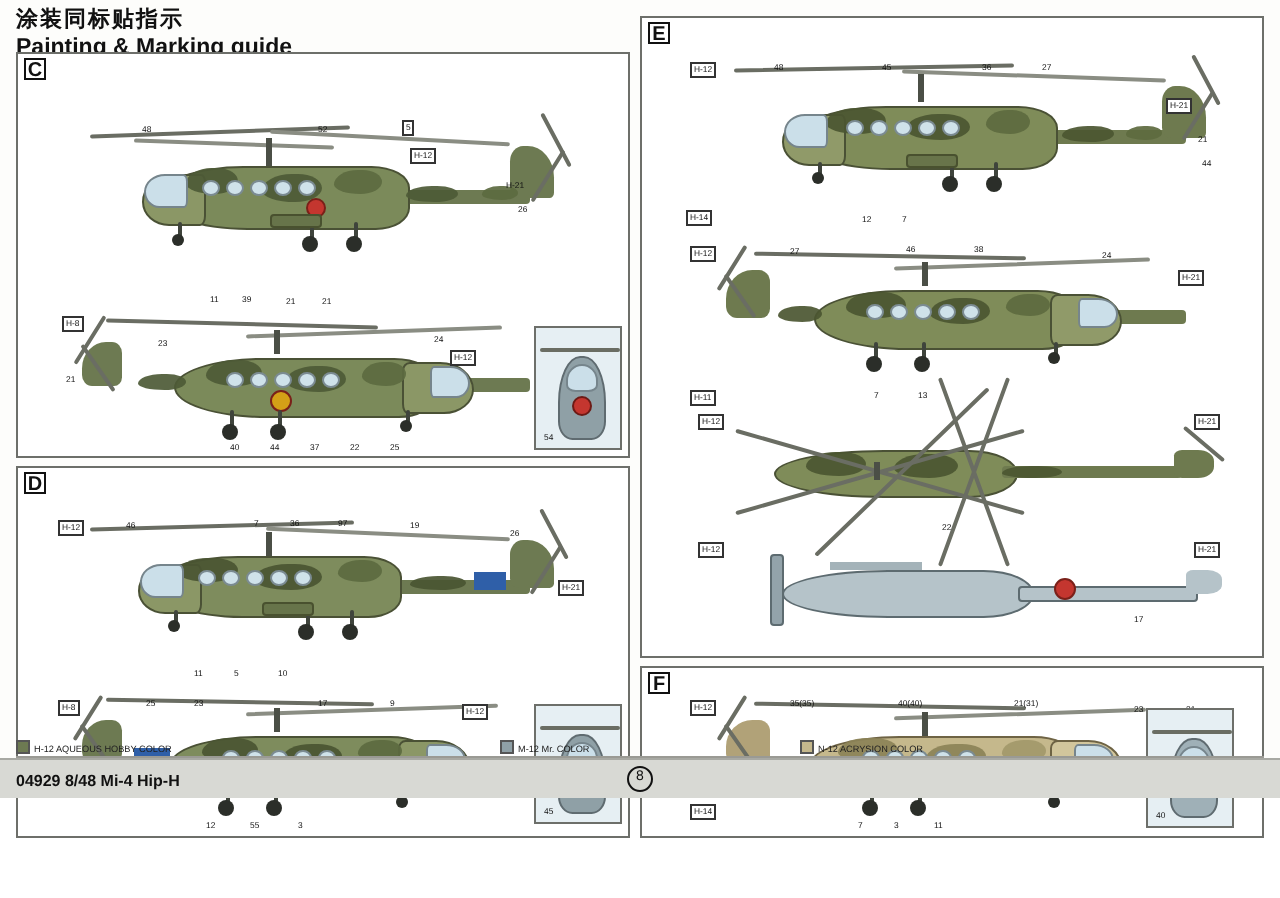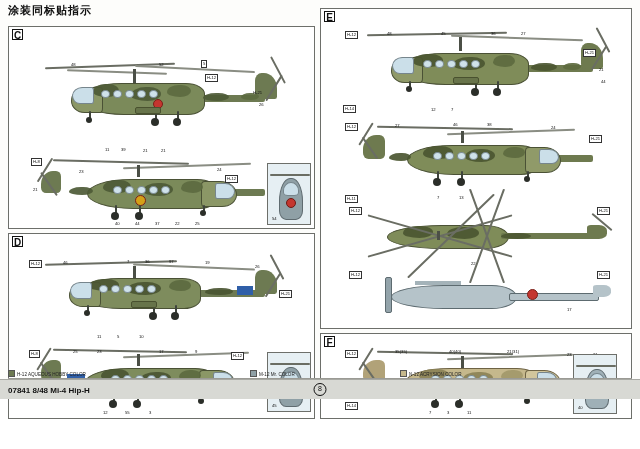--- a/index.html
+++ b/index.html
@@ -120,20 +120,21 @@
     vertical-align:-1px;margin-right:2px;
   }
 </style>
 </head>
 <body>
 
 <div class="sheet">
 
   <div class="header">
     <div class="title-cn">涂装同标贴指示</div>
+    <div class="title-en">Painting &amp; Marking guide</div>
   </div>
 
   <div class="panel" style="left:8px;top:26px;width:307px;height:203px;">
     <div class="panel-letter">C</div>
 
     <div class="heli" style="left:18px;top:30px;width:270px;height:80px;">
 
       <div class="rotorblade" style="left:18px;top:8px;width:130px;transform:rotate(-2deg);"></div>
       <div class="rotorblade thin" style="left:108px;top:11px;width:120px;transform:rotate(3deg);"></div>
       <div class="rotorblade thin" style="left:40px;top:14px;width:100px;transform:rotate(2deg);"></div>
@@ -503,19 +504,19 @@
   </div>
   <div class="footer-legend" style="left:250px;">
     <span class="swatch" style="background:#8fa0a6;"></span><span>M-12  Mr. COLOR</span>
   </div>
   <div class="footer-legend" style="left:400px;">
     <span class="swatch" style="background:#c5b88c;"></span><span>N-12  ACRYSION COLOR</span>
   </div>
 
   <div class="footer-bar"></div>
   <div class="footer-code">
-    <span>07841</span>
+    <span>04929</span>
     <span>8/48</span>
     <span>Mi-4 Hip-H</span>
   </div>
   <div class="footer-page">8</div>
 
 </div>
 
 </body></html>

